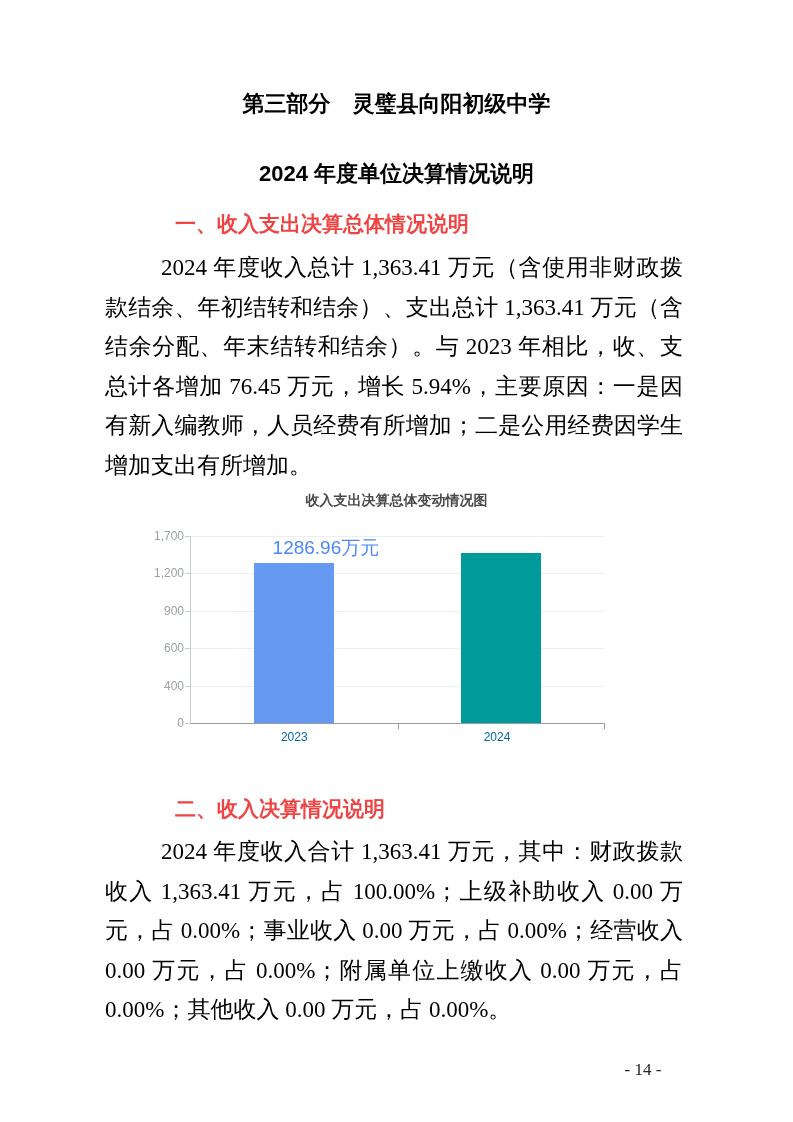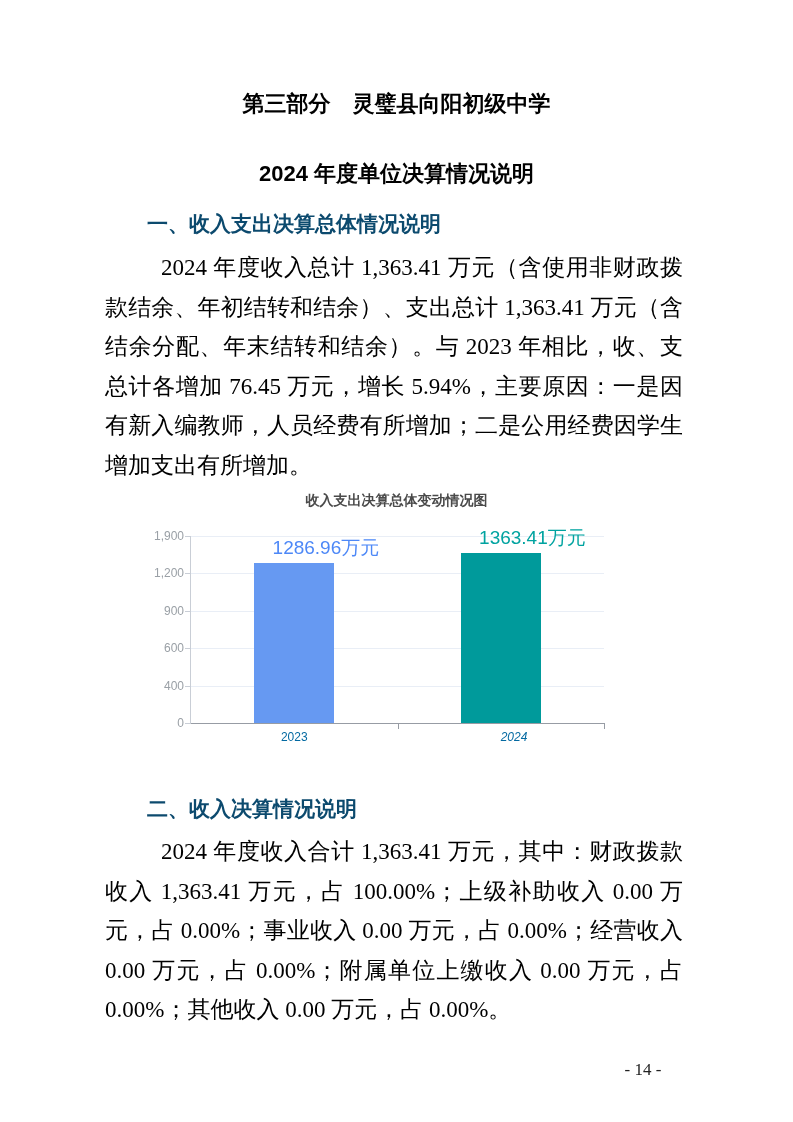--- a/index.html
+++ b/index.html
@@ -14,24 +14,24 @@
   .doc-title{
     position:absolute;left:0;width:793px;
     text-align:center;
     font-family:"Liberation Sans",sans-serif;
     font-weight:bold;font-size:22px;line-height:24px;
     color:#000;
   }
   .title1{top:92px;}
   .title2{top:130px;margin-top:32px;}
   .section-heading{
-    position:absolute;left:147px;
+    position:absolute;left:175px;
     font-family:"Liberation Sans",sans-serif;
     font-weight:bold;font-size:21px;line-height:24px;
-    color:#0c4a6e;
+    color:#ef4444;
   }
   .h1{top:212px;}
   .h2{top:797px;}
   .para{
     position:absolute;left:105px;width:578px;
     font-size:23px;line-height:39.5px;
     text-align:justify;
     text-indent:56px;
     color:#000;
   }
@@ -99,29 +99,28 @@
         <div class="ytick" style="top: 112.2px;"></div>
         <div class="ylabel" style="top: 105.2px;">600</div>
         <div class="gridline" style="top: 74.8px;"></div>
         <div class="ytick" style="top: 74.8px;"></div>
         <div class="ylabel" style="top: 67.8px;">900</div>
         <div class="gridline" style="top: 37.4px;"></div>
         <div class="ytick" style="top: 37.4px;"></div>
         <div class="ylabel" style="top: 30.4px;">1,200</div>
         <div class="gridline" style="top: 0px;"></div>
         <div class="ytick" style="top: 0px;"></div>
-        <div class="ylabel" style="top: -7px;">1,900</div>
+        <div class="ylabel" style="top: -7px;">1,700</div>
         <div class="xtick" style="left: 206.5px;"></div>
         <div class="xtick" style="left: 413px;"></div>
         <div class="bar" style="left: 63.25px; height: 160.441px; background: rgb(102, 153, 242);"></div>
         <div class="barlabel" style="left: 18.25px; bottom: 164.441px; color: rgb(77, 136, 247);">1286.96万元</div>
         <div class="xlabel" style="left: 73.25px;">2023</div>
         <div class="bar" style="left: 269.75px; height: 169.972px; background: rgb(0, 154, 155);"></div>
-        <div class="barlabel" style="left: 224.75px; bottom: 173.972px; color: rgb(0, 163, 160);">1363.41万元</div>
-        <div class="xlabel" style="left: 293px; font-style: italic;">2024</div>
+        <div class="xlabel" style="left: 276px;">2024</div>
       </div>
   </div>
 
   <div class="section-heading h2">二、收入决算情况说明</div>
 
   <div class="para p2">2024 年度收入合计 1,363.41 万元，其中：财政拨款收入 1,363.41 万元，占 100.00%；上级补助收入 0.00 万元，占 0.00%；事业收入 0.00 万元，占 0.00%；经营收入 0.00 万元，占 0.00%；附属单位上缴收入 0.00 万元，占 0.00%；其他收入 0.00 万元，占 0.00%。</div>
 
   <div class="page-num">- 14 -</div>
 
 </div>

